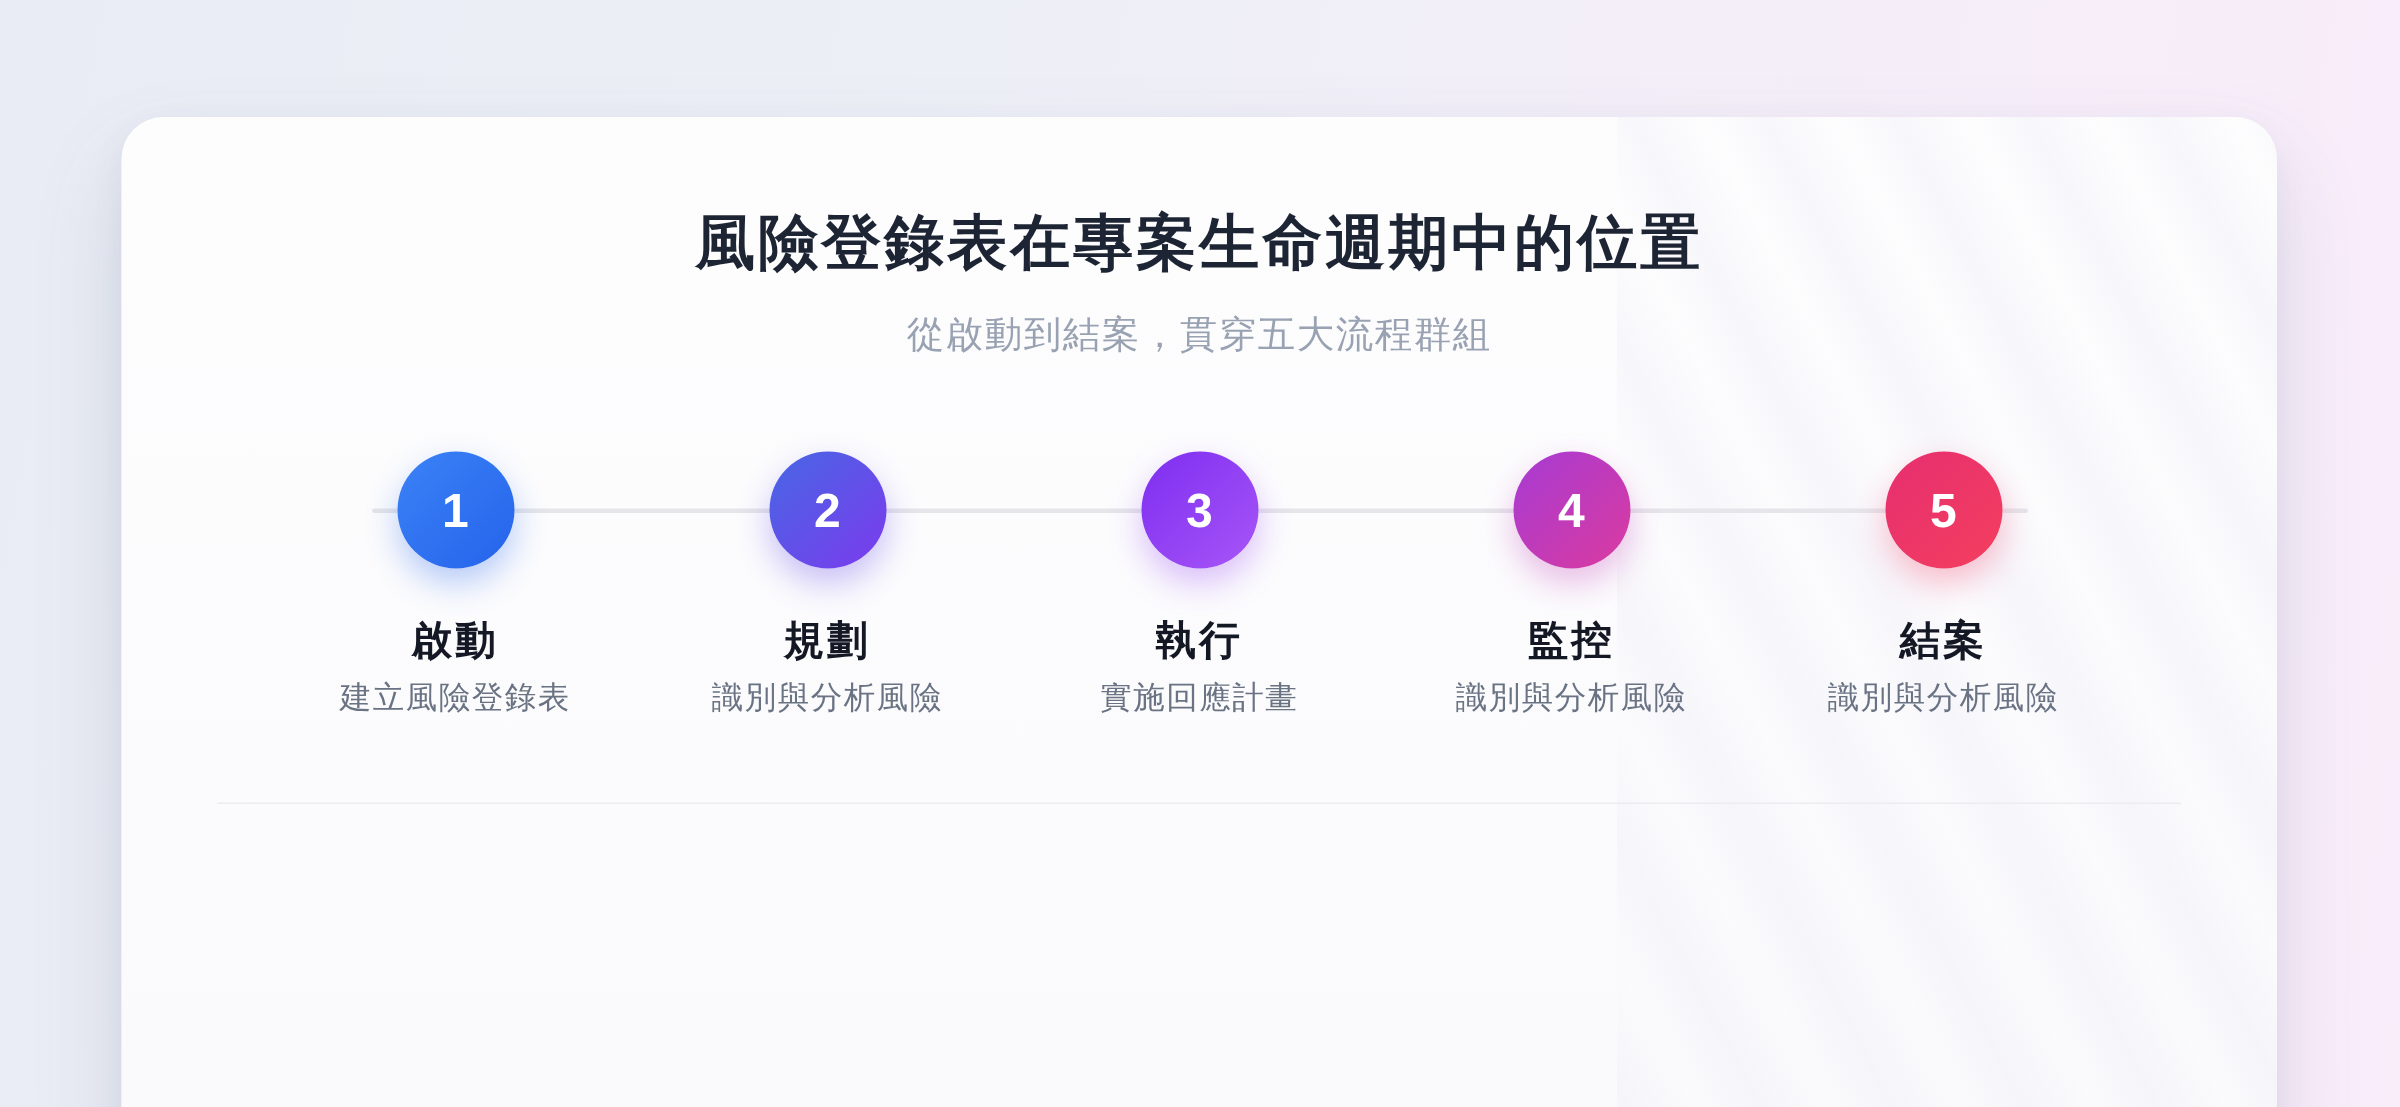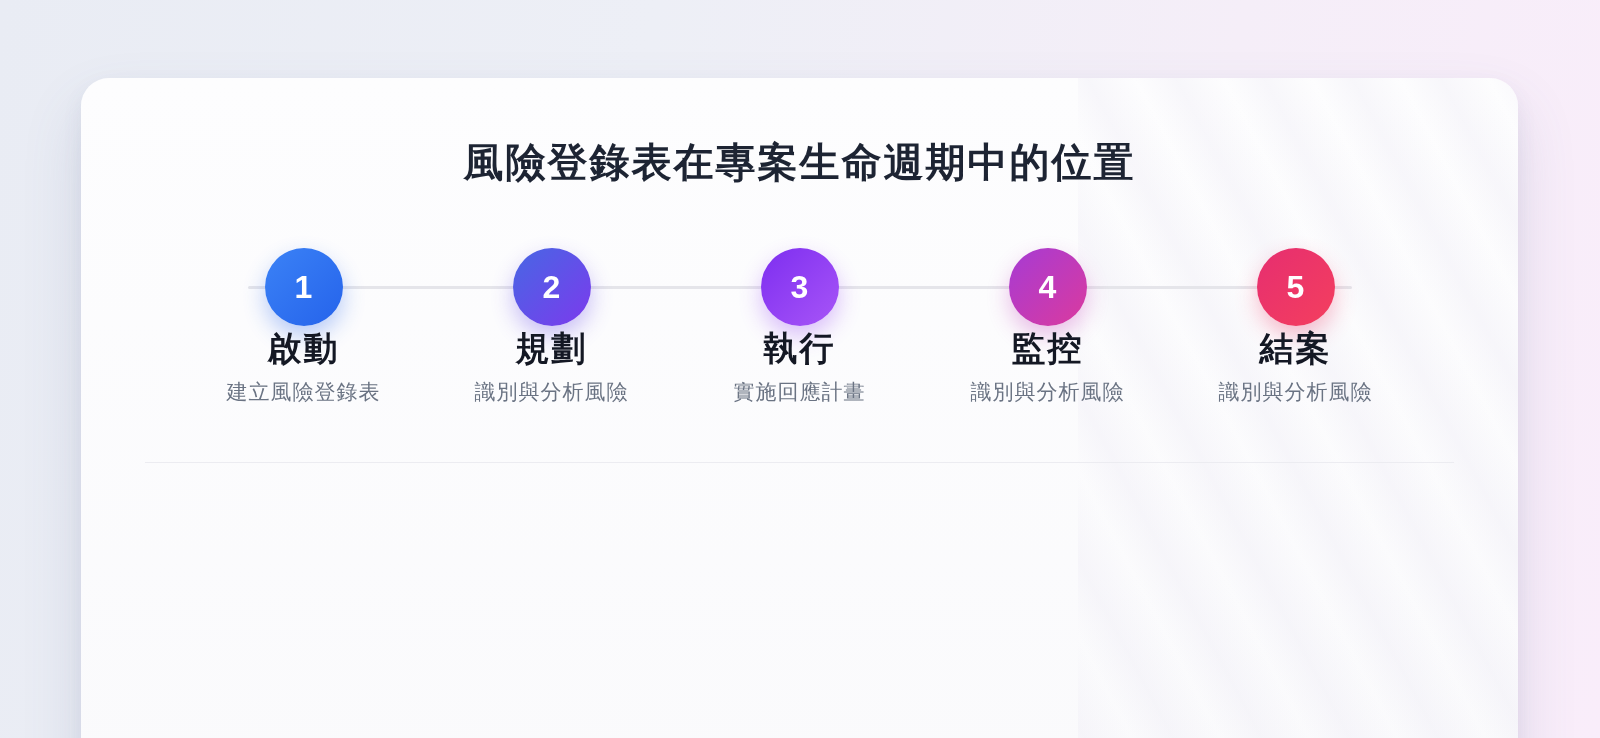--- a/index.html
+++ b/index.html
@@ -80,21 +80,22 @@
     height: 78px;
     border-radius: 50%;
     display: flex;
     align-items: center;
     justify-content: center;
     color: #ffffff;
     font-size: 32px;
     font-weight: 700;
   }
   .step-label {
-    font-size: 34px;
+    margin-top: 30px;
+    font-size: 27px;
     font-weight: 700;
     color: #141824;
     letter-spacing: 2px;
   }
   .step-desc {
     margin-top: 6px;
     font-size: 21px;
     color: #6a7383;
     letter-spacing: 1px;
   }
@@ -116,20 +117,21 @@
     z-index: 1;
   }
 </style>
 </head>
 <body>
 
 <div class="card">
 
   <div class="card-header">
     <div class="title">風險登錄表在專案生命週期中的位置</div>
+    <div class="subtitle">從啟動到結案，貫穿五大流程群組</div>
   </div>
 
   <div class="steps">
     <div class="timeline-line"></div>
 
     <div class="step">
       <div class="step-circle" style="background: linear-gradient(135deg, rgb(59, 130, 246) 0%, rgb(37, 99, 235) 100%); box-shadow: rgba(37, 99, 235, 0.32) 0px 10px 22px;">1</div>
       <div class="step-label">啟動</div>
       <div class="step-desc">建立風險登錄表</div>
     </div>

